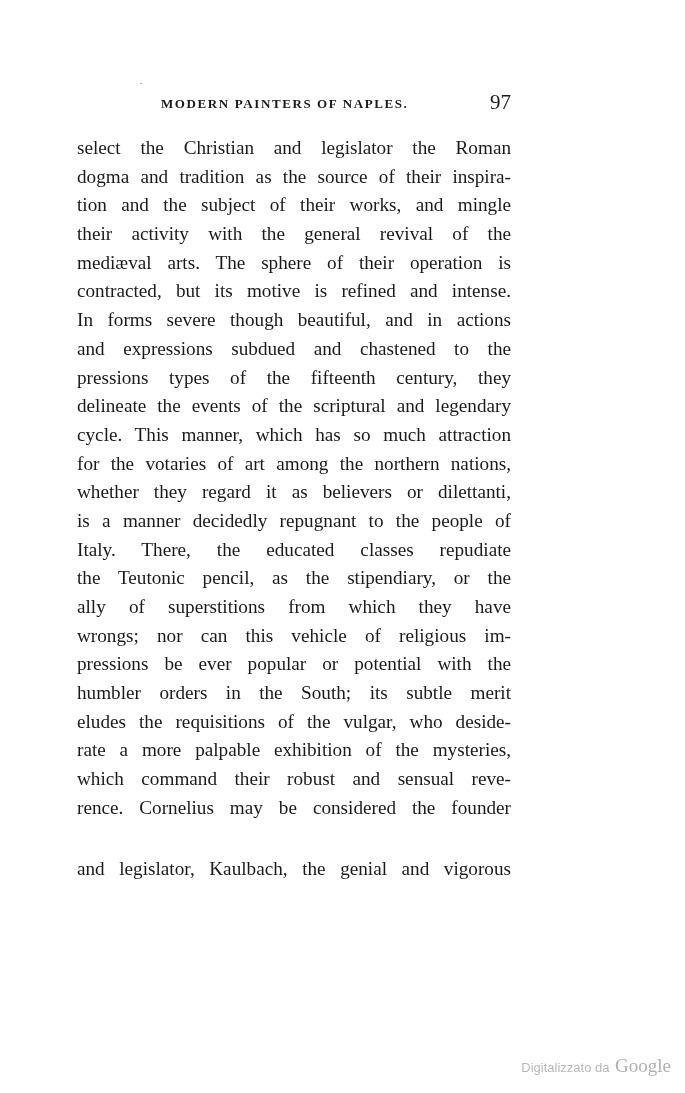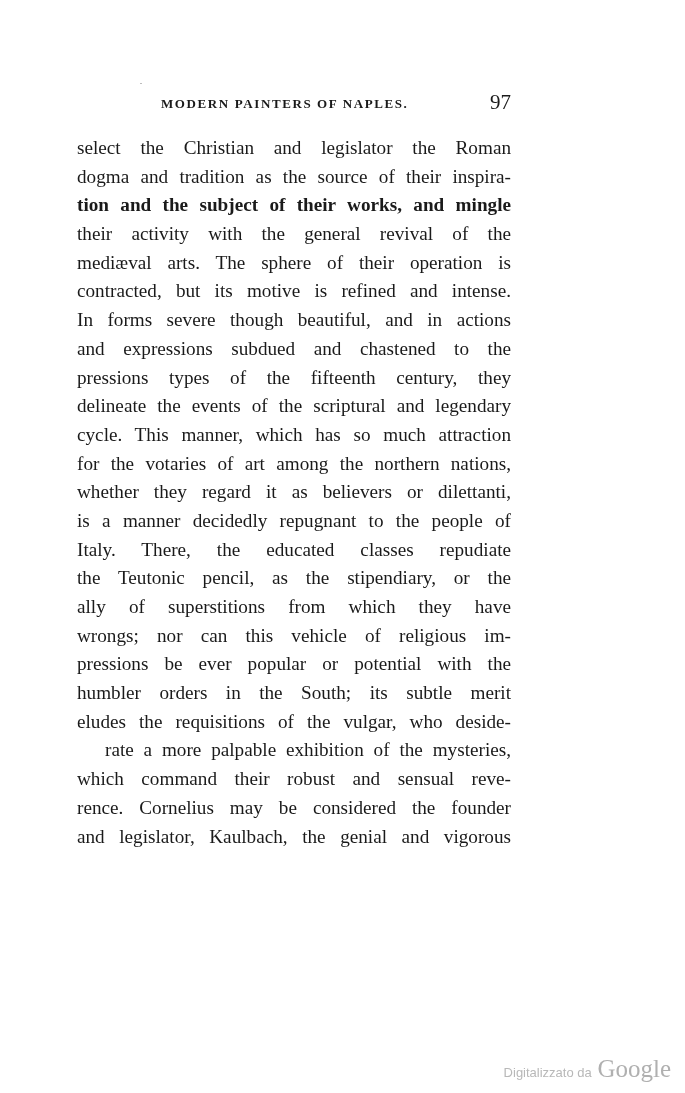--- a/index.html
+++ b/index.html
@@ -76,61 +76,61 @@
       position: absolute;
       right: 14px;
       top: 1055px;
       font-family: "Liberation Sans", "DejaVu Sans", sans-serif;
       font-size: 13px;
       color: #b8b8b8;
       white-space: nowrap;
     }
     .watermark .brand {
       font-family: "Liberation Serif", "DejaVu Serif", serif;
-      font-size: 25px;
+      font-size: 19px;
       color: #b0b0b0;
       margin-left: 2px;
     }
   </style>
 </head>
 <body>
 
 <div class="page">
   <div class="speck"></div>
 
   <div class="running-head">
     <span class="running-title">MODERN PAINTERS OF NAPLES.</span>
     <span class="page-number">97</span>
   </div>
 
   <div class="body-text">
     <span class="line" style="white-space: normal;">select the Christian and legislator the Roman</span>
     <span class="line" style="white-space: normal;">dogma and tradition as the source of their inspira-</span>
-    <span class="line" style="white-space: normal; font-weight: bold;">tion and the subject of their works, and mingle</span>
+    <span class="line" style="white-space: normal;">tion and the subject of their works, and mingle</span>
     <span class="line" style="white-space: normal;">their activity with the general revival of the</span>
     <span class="line" style="white-space: normal;">mediæval arts.  The sphere of their operation is</span>
     <span class="line" style="white-space: normal;">contracted, but its motive is refined and intense.</span>
     <span class="line" style="white-space: normal;">In forms severe though beautiful, and in actions</span>
     <span class="line" style="white-space: normal;">and expressions subdued and chastened to the</span>
     <span class="line" style="white-space: normal;">pressions types of the fifteenth century, they</span>
     <span class="line" style="white-space: normal;">delineate the events of the scriptural and legendary</span>
     <span class="line" style="white-space: normal;">cycle.  This manner, which has so much attraction</span>
     <span class="line" style="white-space: normal;">for the votaries of art among the northern nations,</span>
     <span class="line" style="white-space: normal;">whether they regard it as believers or dilettanti,</span>
     <span class="line" style="white-space: normal;">is a manner decidedly repugnant to the people of</span>
     <span class="line" style="white-space: normal;">Italy.  There, the educated classes repudiate</span>
     <span class="line" style="white-space: normal;">the Teutonic pencil, as the stipendiary, or the</span>
     <span class="line" style="white-space: normal;">ally of superstitions from which they have</span>
     <span class="line" style="white-space: normal;">wrongs; nor can this vehicle of religious im-</span>
     <span class="line" style="white-space: normal;">pressions be ever popular or potential with the</span>
     <span class="line" style="white-space: normal;">humbler orders in the South; its subtle merit</span>
     <span class="line" style="white-space: normal;">eludes the requisitions of the vulgar, who deside-</span>
-    <span class="line" style="white-space: normal; margin-left: 28px;">rate a more palpable exhibition of the mysteries,</span>
+    <span class="line" style="white-space: normal;">rate a more palpable exhibition of the mysteries,</span>
     <span class="line" style="white-space: normal;">which command their robust and sensual reve-</span>
     <span class="line" style="white-space: normal;">rence.  Cornelius may be considered the founder</span>
-    <span class="line last" style="white-space: normal;">and legislator, Kaulbach, the genial and vigorous</span>
+    <span class="line last" style="white-space: normal; margin-top: 32px;">and legislator, Kaulbach, the genial and vigorous</span>
   </div>
 
   <div class="watermark">
     <span>Digitalizzato da</span>
     <span class="brand">Google</span>
   </div>
 </div>
 
 </body></html>

